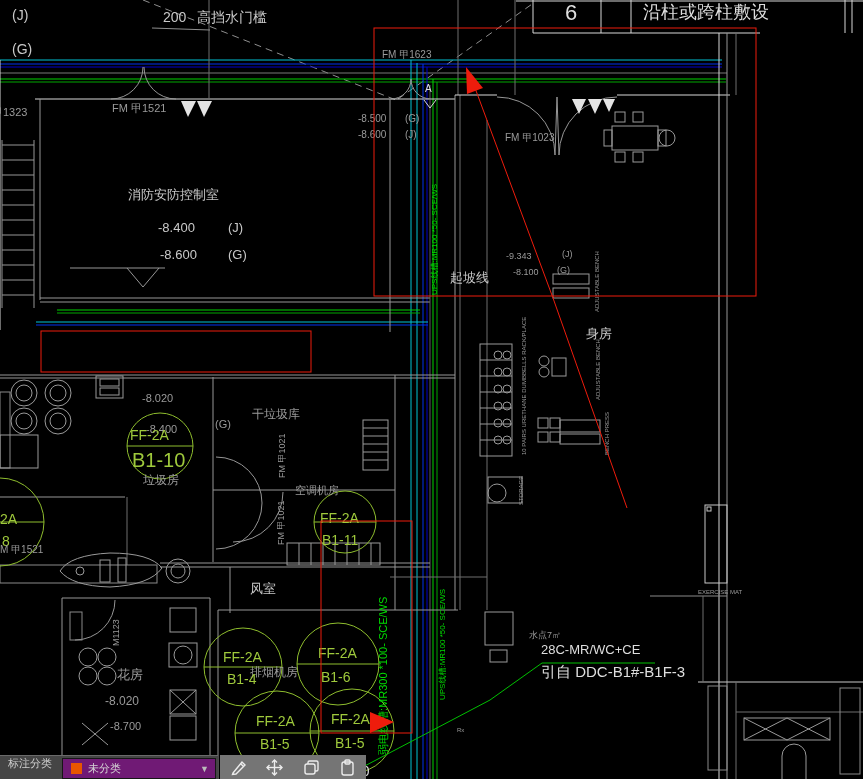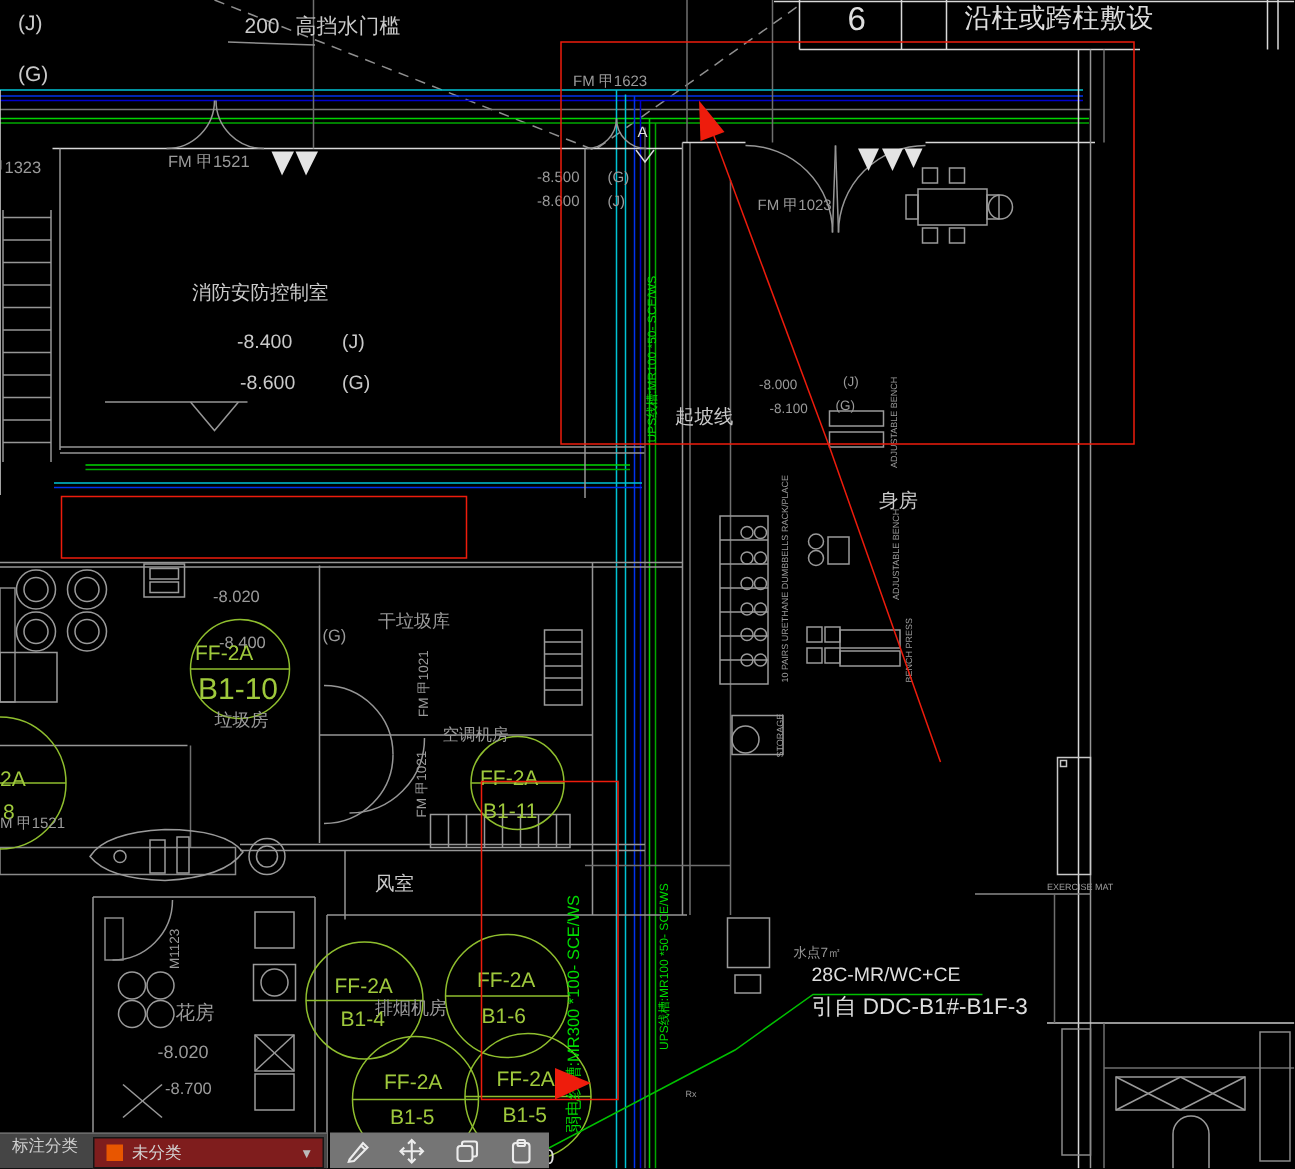--- a/index.html
+++ b/index.html
@@ -8,21 +8,21 @@
   svg.layer{position:absolute;left:0;top:0;pointer-events:none;}
   svg.layer line,svg.layer path,svg.layer rect,svg.layer circle,svg.layer polyline{fill:none;stroke-width:1;}
   .t{position:absolute;white-space:nowrap;line-height:1;z-index:2;}
   .vt{transform-origin:0 0;transform:rotate(-90deg);}
   .cw{color:#c9c9c9;} .cwh{color:#dedede;} .cg{color:#9a9a9a;}
   .cgr{color:#00dc00;} .clm{color:#9fc93c;}
   
   #tb-left{position:absolute;left:0;top:755px;width:218px;height:24px;background:#454545;
            border-top:1px solid #6a6a6a;z-index:5;display:flex;align-items:flex-start;}
   #tb-left .lbl{color:#cfcfcf;font-size:11px;margin-left:8px;}
-  #dropdown{position:absolute;left:62px;top:2px;width:152px;height:19px;background:#7f1d1d;
+  #dropdown{position:absolute;left:62px;top:2px;width:152px;height:19px;background:#701a75;
             border:1px solid #161616;display:flex;align-items:center;}
   #dropdown .sq{width:11px;height:11px;background:#e85600;margin-left:8px;}
   #dropdown .val{color:#d5d5d5;font-size:11px;margin-left:6px;flex:1;}
   #dropdown .car{color:#bbb;font-size:9px;margin-right:6px;}
   #tb-icons{position:absolute;left:220px;top:755px;width:146px;height:24px;background:#757575;
             z-index:5;display:flex;align-items:center;justify-content:space-around;}
   #tb-icons svg{display:block;}
 </style>
 </head>
 <body>
@@ -348,21 +348,21 @@
 <div class="t cg vt" style="left:278px;top:478px;font-size:9px">FM 甲1021</div>
 <div class="t cg vt" style="left:277px;top:545px;font-size:9px">FM 甲1021</div>
 <div class="t cg" style="left:295px;top:485px;font-size:11px">空调机房</div>
 <div class="t clm" style="left:320px;top:511px;font-size:14px">FF-2A</div>
 <div class="t clm" style="left:322px;top:533px;font-size:14px">B1-11</div>
 <div class="t cw" style="left:250px;top:582px;font-size:13px">风室</div>
 <div class="t cg" style="left:250px;top:666px;font-size:12px">排烟机房</div>
 
 <div class="t cg" style="left:505px;top:133px;font-size:10px">FM 甲1023</div>
 <div class="t cw" style="left:450px;top:271px;font-size:13px">起坡线</div>
-<div class="t cg" style="left:506px;top:252px;font-size:9px">-8.000</div>
+<div class="t cg" style="left:506px;top:252px;font-size:9px">-9.343</div>
 <div class="t cg" style="left:513px;top:268px;font-size:9px">-8.100</div>
 <div class="t cg" style="left:562px;top:250px;font-size:9px">(J)</div>
 <div class="t cg" style="left:557px;top:266px;font-size:9px">(G)</div>
 <div class="t cw" style="left:586px;top:327px;font-size:13px">身房</div>
 <div class="t cg vt" style="left:521px;top:455px;font-size:6px">10 PAIRS URETHANE DUMBBELLS RACK/PLACE</div>
 <div class="t cg vt" style="left:594px;top:312px;font-size:6px">ADJUSTABLE BENCH</div>
 <div class="t cg vt" style="left:595px;top:400px;font-size:6px">ADJUSTABLE BENCH</div>
 <div class="t cg vt" style="left:604px;top:455px;font-size:6px">BENCH PRESS</div>
 <div class="t cg vt" style="left:518px;top:505px;font-size:6px">STORAGE</div>
 <div class="t cg" style="left:698px;top:589px;font-size:6px">EXERCISE MAT</div>

